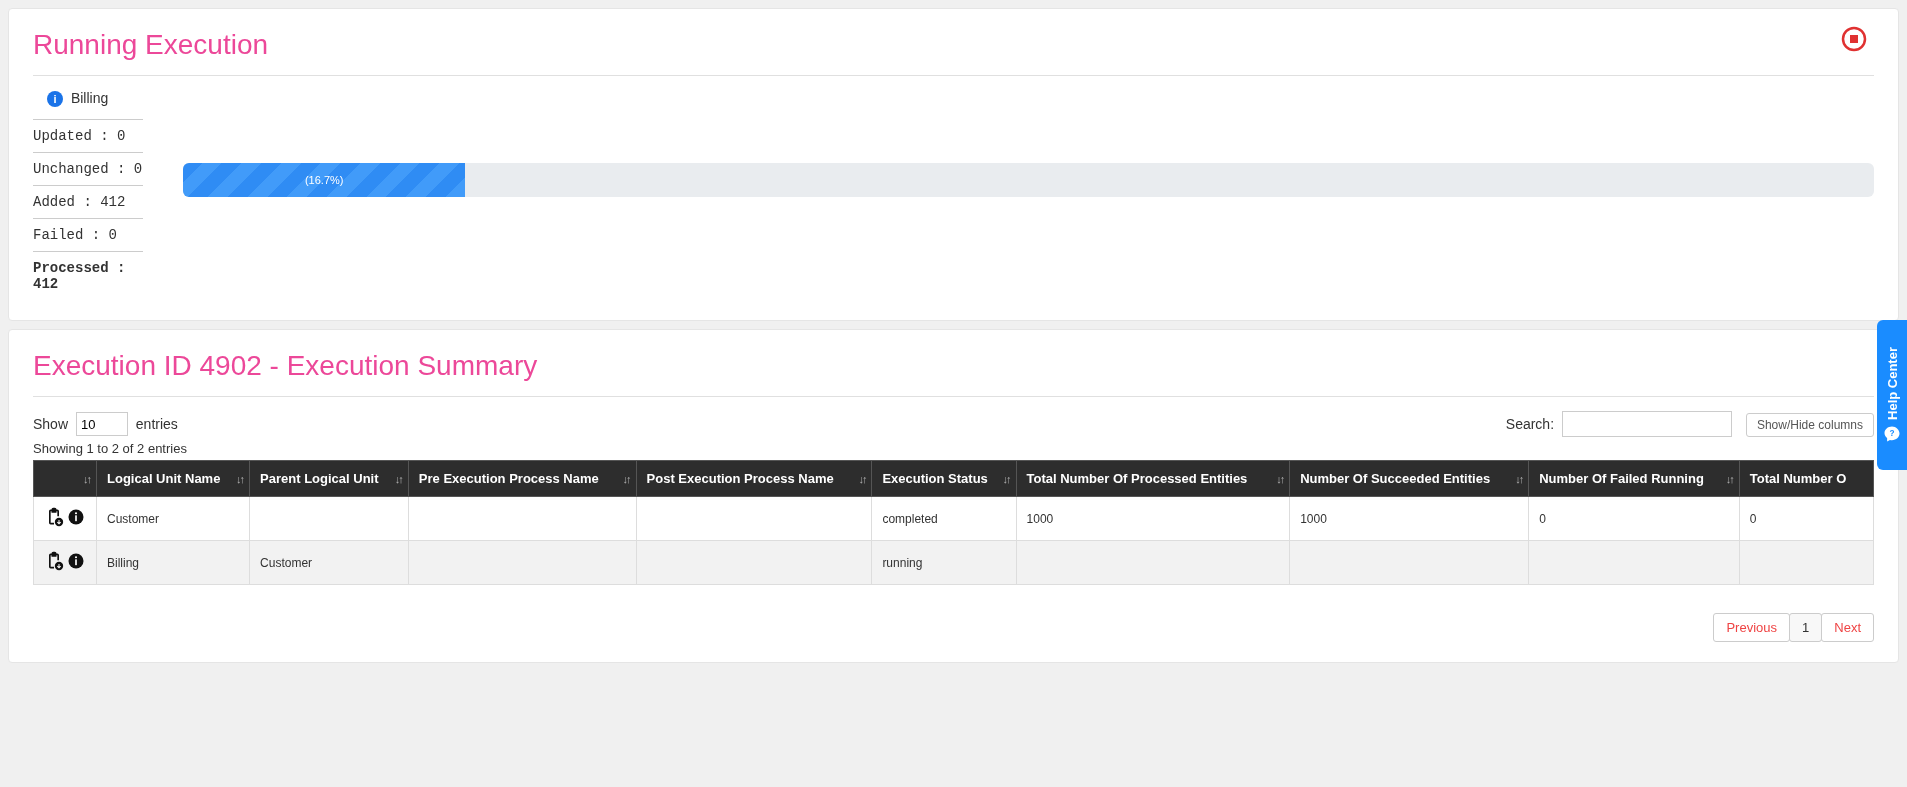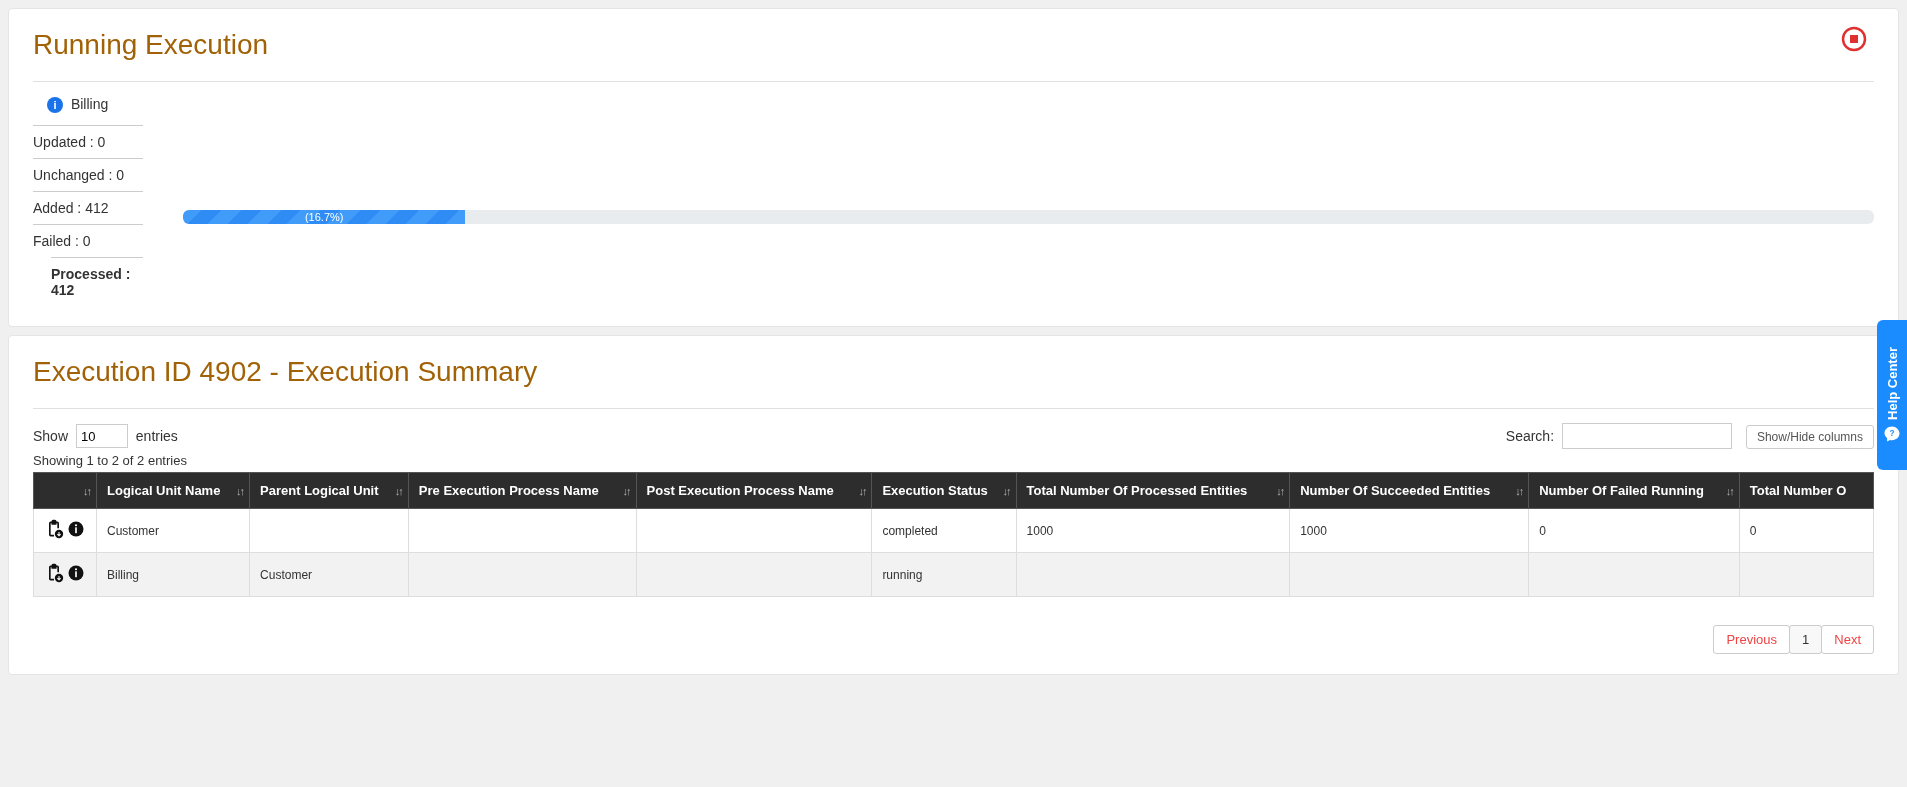--- a/index.html
+++ b/index.html
@@ -16,24 +16,24 @@
     background: #fff;
     margin: 8px;
     padding: 20px 24px;
     border-radius: 4px;
     border: 1px solid #e5e5e5;
     position: relative;
   }
   .panel h2 {
     font-size: 28px;
     font-weight: 400;
-    color: #a16207;
+    color: #ec4899;
     margin: 0 0 14px 0;
     border-bottom: 1px solid #e0e0e0;
-    padding-bottom: 20px;
+    padding-bottom: 14px;
   }
   .stop-btn {
     position: absolute;
     top: 16px;
     right: 30px;
     width: 28px;
     height: 28px;
     cursor: pointer;
   }
   .info-line { margin: 12px 0; font-size: 14px; color:#333;padding-left:14px; }
@@ -48,38 +48,38 @@
     align-items:center;
     justify-content:center;
     margin-right:4px;
     vertical-align:middle;
   }
   .content-row { display:flex; align-items:flex-start; gap:40px; }
   .stats-box {
     width: 110px;
     font-size: 14px;
     color:#333;
+    font-family:Liberation Mono, monospace;
   }
   .stats-box .stat {
     padding: 8px 0;
     border-top:1px solid #ccc;
   }
-  .stats-box .stat.bold { font-weight:bold;margin-left:18px; }
+  .stats-box .stat.bold { font-weight:bold; }
   .progress-wrap {
     flex:1;
     margin-top: 44px;
   }
   .progress-bar {
     width:100%;
-    height:14px;
+    height:34px;
     background:#e9ecef;
     border-radius:6px;
     overflow:hidden;
     position:relative;
-    margin-top:41px;
   }
   .progress-fill {
     height:100%;
     background: repeating-linear-gradient(
       -45deg,
       #419bf9 0,
       #419bf9 14px,
       #2f8cf4 14px,
       #2f8cf4 28px
     );

